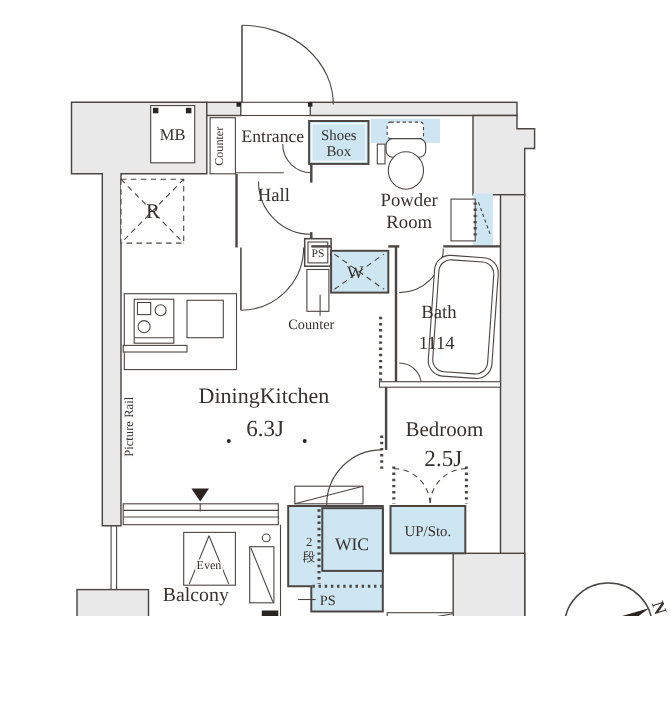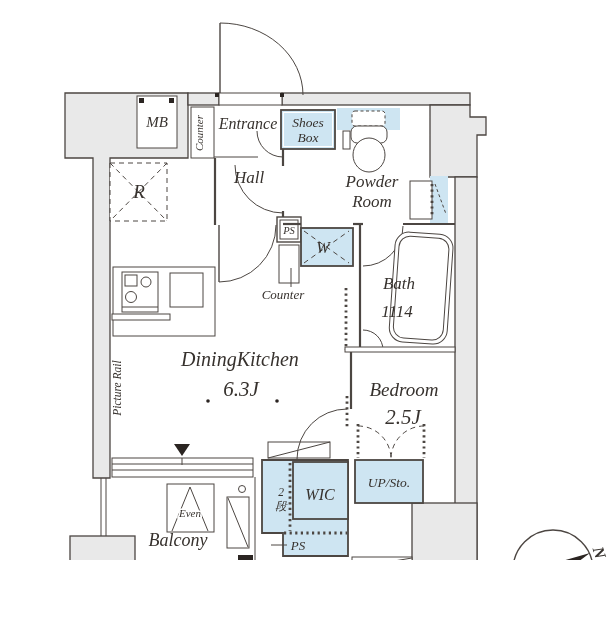--- a/index.html
+++ b/index.html
@@ -1,16 +1,16 @@
 <!DOCTYPE html>
 <html style="--bg: #ffffff; --wall_fill: #e9e9e9; --line: #4c4642; --blue: #cee5f2; --text: #37322e; --dark: #2b2522;"><head>
 <meta charset="utf-8">
 <style>
   html,body{margin:0;padding:0;background:#fff;}
-  .stage{width:610px;height:560px;position:relative;background:var(--bg);font-style:italic;}
+  .stage{width:610px;height:560px;position:relative;background:var(--bg);}
   svg{display:block;}
   svg text{
     font-family:"Liberation Serif","DejaVu Serif",serif;
     fill:var(--text);
     text-anchor:middle;
   }
   .wall{fill:var(--wall_fill);stroke:var(--line);stroke-width:1.3;}
   .ln{stroke:var(--line);fill:none;stroke-width:1.4;}
   .lnthin{stroke-width:1;}
   .ln2{stroke-width:2.2;}

